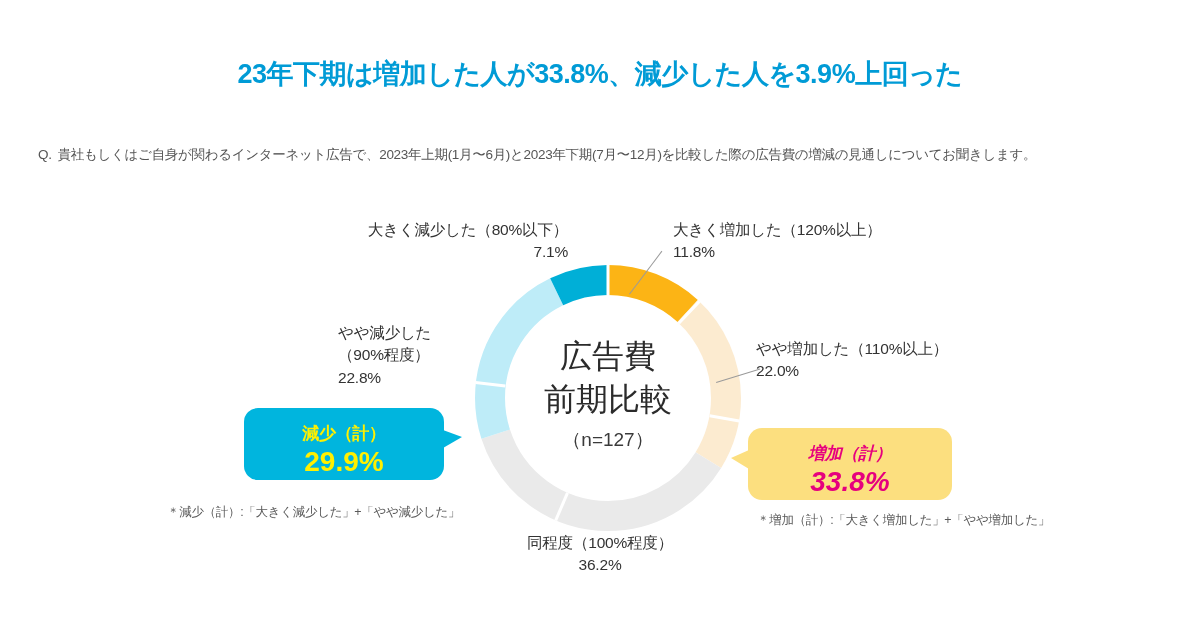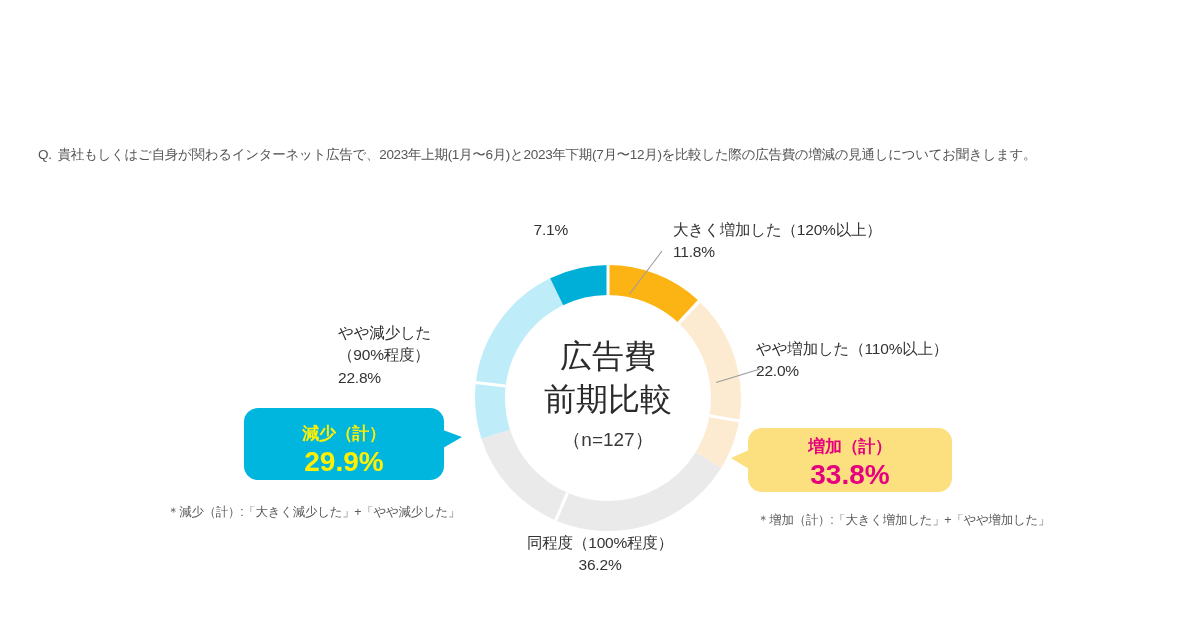--- a/index.html
+++ b/index.html
@@ -170,23 +170,24 @@
     height: 0;
     border-top: 7px solid transparent;
     border-bottom: 11px solid transparent;
     border-left: 19px solid #00B5DE;
   }
 
   #callout-increase {
     left: 748px;
     top: 428px;
     width: 204px;
-    height: 64px;
+    height: 72px;
     background: #FCDF7F;
-    padding-top: 9px;
+    padding-top: 16px;
+    font-style: italic;
   }
   #callout-increase .ct-title {
     font-size: 17px;
     font-weight: bold;
     color: #E6007E;
     letter-spacing: -0.3px;
     line-height: 1.2;
   }
   #callout-increase .ct-value {
     font-size: 28px;
@@ -221,20 +222,21 @@
   #footnote-increase {
     left: 757px;
     top: 512px;
   }
 </style>
 </head>
 <body>
 
 <div id="page">
 
+  <div class="title">23年下期は増加した人が33.8%、減少した人を3.9%上回った</div>
 
   <div class="question">
     <span class="qmark">Q.</span><span>貴社もしくはご自身が関わるインターネット広告で、2023年上期(1月〜6月)と2023年下期(7月〜12月)を比較した際の広告費の増減の見通しについてお聞きします。</span>
   </div>
 
   <div id="donut-wrap">
     <svg id="donut-svg" width="296" height="296" viewBox="0 0 296 296">
 
       <g transform="translate(148,148) rotate(-90)">
 
@@ -259,20 +261,21 @@
       <text class="center-line1" x="148" y="117" text-anchor="middle">広告費</text>
       <text class="center-line2" x="148" y="160" text-anchor="middle">前期比較</text>
       <text class="center-n" x="148" y="196" text-anchor="middle">（n=127）</text>
     </svg>
   </div>
 
   <div class="leader" id="leader-inc-big"></div>
   <div class="leader" id="leader-inc-small"></div>
 
   <div class="slice-label lbl-big-dec">
+    <span>大きく減少した（80%以下）</span>
     <span class="val">7.1%</span>
   </div>
 
   <div class="slice-label lbl-small-dec">
     <span>やや減少した</span>
     <span class="val">（90%程度）</span>
     <span class="val">22.8%</span>
   </div>
 
   <div class="slice-label lbl-big-inc">

